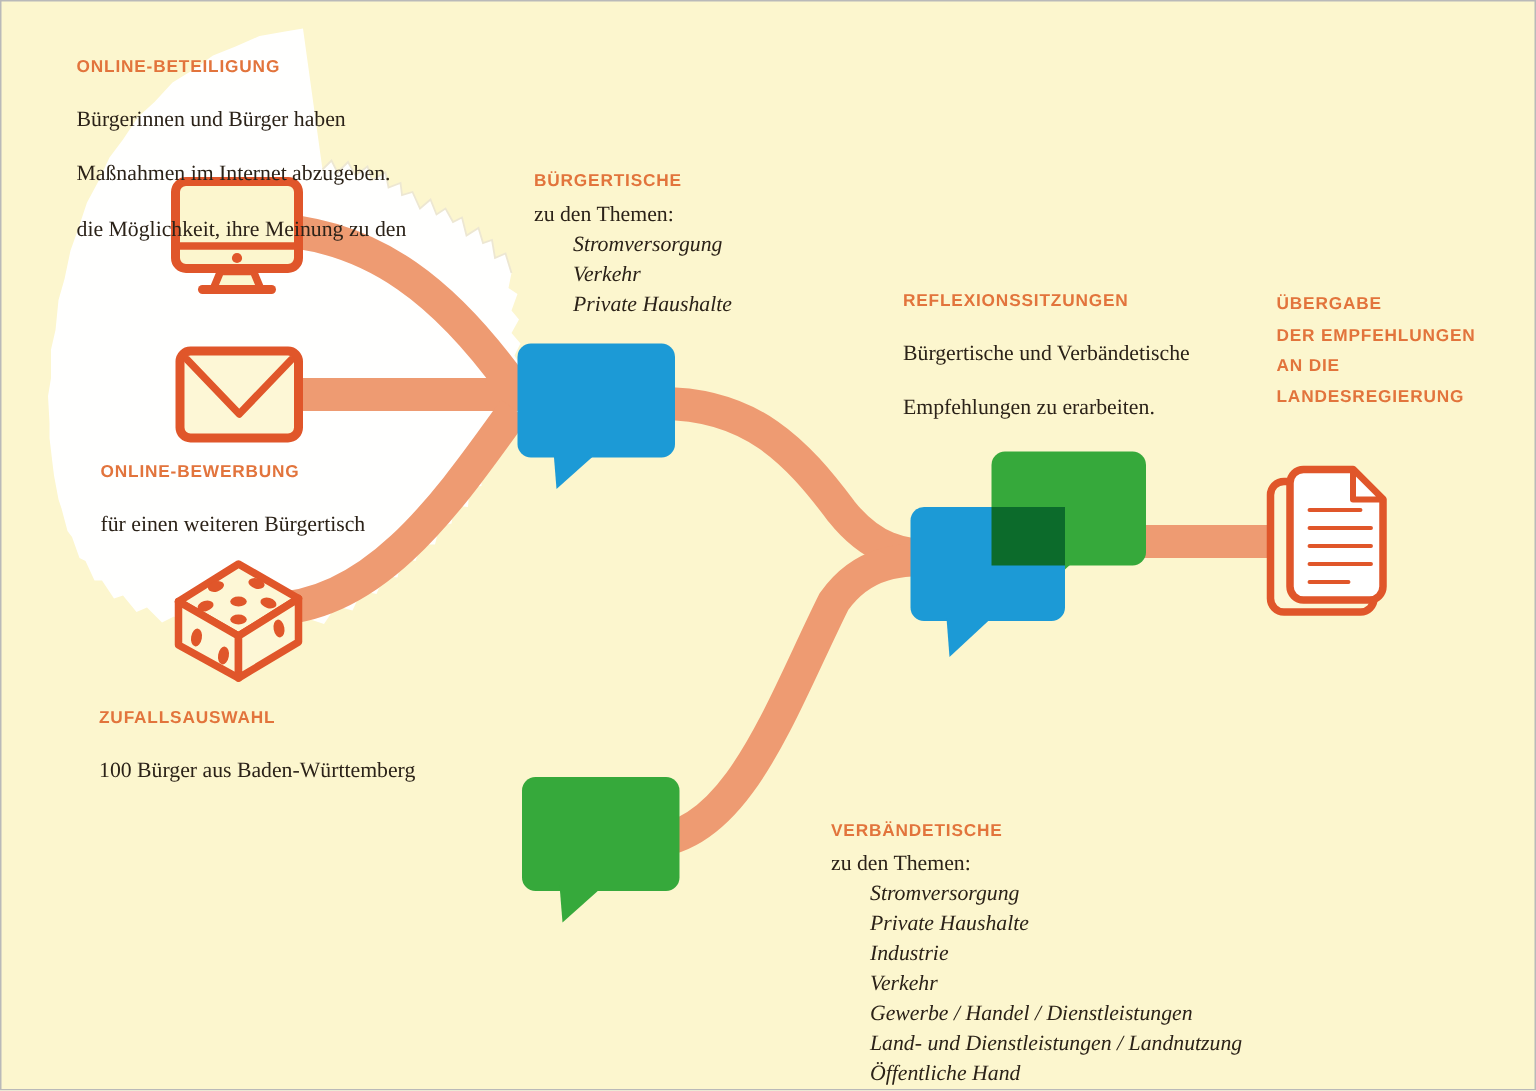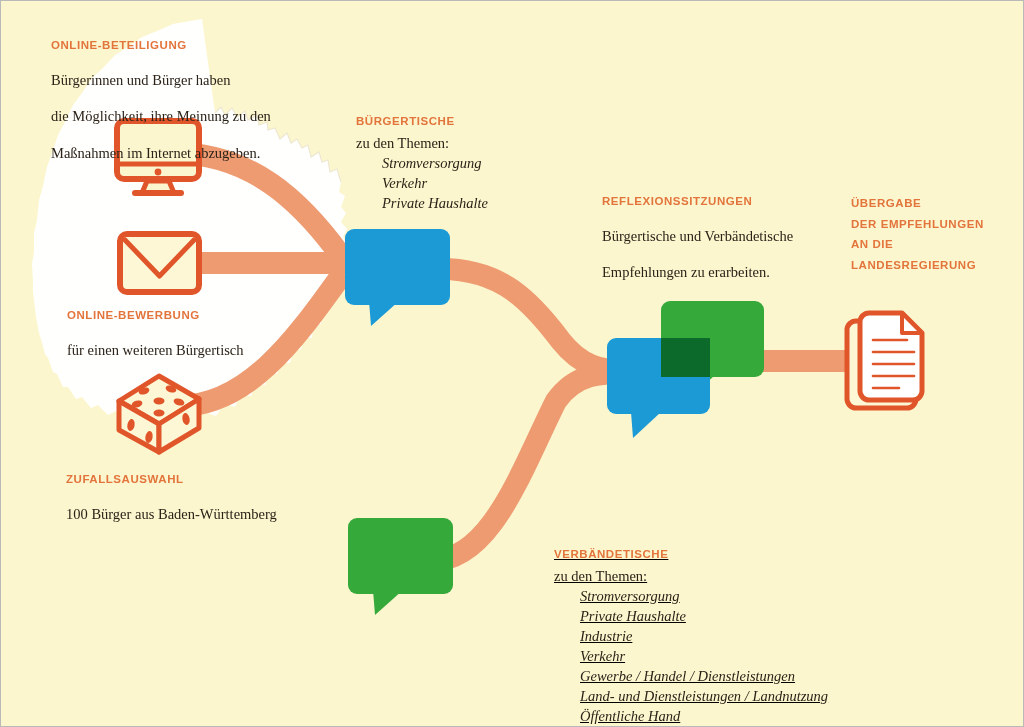--- a/index.html
+++ b/index.html
@@ -66,21 +66,21 @@
     line-height:20px;
     white-space:nowrap;
   }
   
   #txt-online-beteiligung{ left:50px;  top:36px;  width:300px; }
   #txt-buergertische{     left:355px; top:112px; width:220px; }
   #txt-reflexion{         left:601px; top:192px; width:300px; }
   #txt-uebergabe{         left:850px; top:194px; width:170px; }
   #txt-online-bewerbung{  left:66px;  top:306px; width:250px; }
   #txt-zufall{            left:65px;  top:470px; width:280px; }
-  #txt-verbaende{         left:553px; top:545px; width:320px;text-decoration:underline; }
+  #txt-verbaende{         left:553px; top:545px; width:320px; }
 
   #txt-uebergabe .kicker{ line-height:17.5px; }
 </style>
 </head>
 <body>
 
 <div id="page">
 
   <svg id="scene" viewBox="0 0 1024 727" xmlns="http://www.w3.org/2000/svg">
 
@@ -191,22 +191,22 @@
         <line x1="872" y1="375" x2="913" y2="375"></line>
         <line x1="872" y1="387" x2="898" y2="387"></line>
       </g>
     </g>
   </svg>
 
   <div class="tblock" id="txt-online-beteiligung">
     <p class="kicker">ONLINE-BETEILIGUNG</p>
     <p class="body">
       <span class="ln">Bürgerinnen und Bürger haben</span>
+      <span class="ln">Maßnahmen im Internet abzugeben.</span>
       <span class="ln">die Möglichkeit, ihre Meinung zu den</span>
-      <span class="ln">Maßnahmen im Internet abzugeben.</span>
     </p>
   </div>
 
   <div class="tblock" id="txt-buergertische">
     <p class="kicker">BÜRGERTISCHE</p>
     <p class="topiclead">zu den Themen:</p>
     <ul class="topics">
       <li>Stromversorgung</li>
       <li>Verkehr</li>
       <li>Private Haushalte</li>

